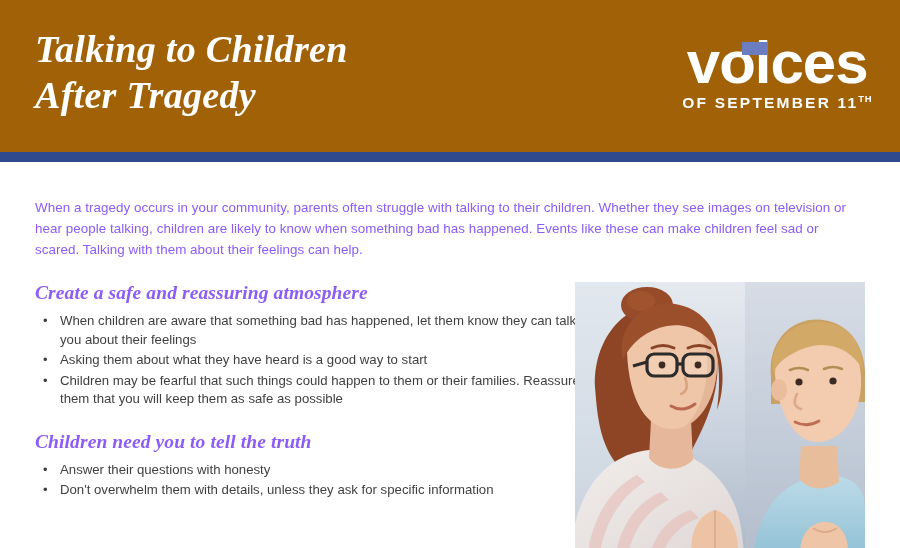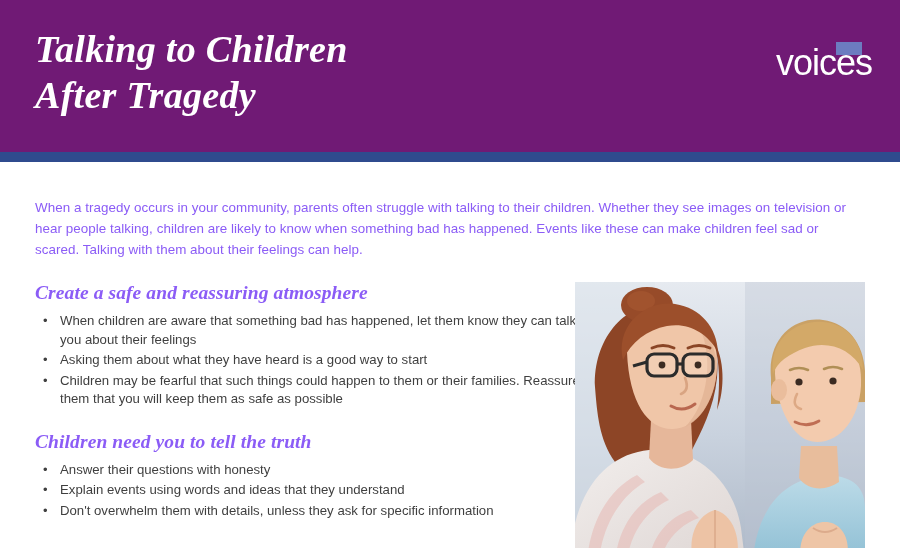--- a/index.html
+++ b/index.html
@@ -19,21 +19,21 @@
     width: 900px;
     height: 548px;
     background: #ffffff;
   }
 
   
   .header {
     position: relative;
     width: 900px;
     height: 152px;
-    background: #701a75;
+    background: #a16207;
     box-sizing: border-box;
   }
   .header-inner {
     position: relative;
     height: 100%;
   }
   .header-title {
     position: absolute;
     left: 35px;
     top: 26px;
@@ -49,22 +49,22 @@
   .logo {
     position: absolute;
     right: 28px;
     top: 36px;
     text-align: center;
     color: #ffffff;
   }
   .logo-word {
     position: relative;
     font-family: "Liberation Sans", sans-serif;
-    font-weight: normal;
-    font-size: 36px;
+    font-weight: bold;
+    font-size: 60px;
     line-height: 54px;
     letter-spacing: -1px;
     color: #ffffff;
   }
   .logo-word .dot-cover {
     position: absolute;
     left: 60px;
     top: 6px;
     width: 26px;
     height: 13px;
@@ -165,20 +165,23 @@
   <div class="header">
     <div class="header-inner">
       <div class="header-title">Talking to Children
 After Tragedy</div>
 
       <div class="logo">
         <div class="logo-word">
           <span>voices</span>
           <span class="dot-cover"></span>
         </div>
+        <div class="logo-sub">
+          <span>OF SEPTEMBER 11</span><sup>TH</sup>
+        </div>
       </div>
     </div>
   </div>
   <div class="header-rule"></div>
 
   <div class="content">
 
     <p class="intro">When a tragedy occurs in your community, parents often struggle with talking to their children. Whether they see images on television or hear people talking, children are likely to know when something bad has happened. Events like these can make children feel sad or scared. Talking with them about their feelings can help.</p>
 
     <div class="columns">
@@ -191,21 +194,20 @@
             <li>When children are aware that something bad has happened, let them know they can talk to you about their feelings</li>
             <li>Asking them about what they have heard is a good way to start</li>
             <li>Children may be fearful that such things could happen to them or their families. Reassure them that you will keep them as safe as possible</li>
           </ul>
         </div>
 
         <div class="section">
           <h2 class="section-title">Children need you to tell the truth</h2>
           <ul class="bullets">
             <li>Answer their questions with honesty</li>
-            <li>Explain events using words and ideas that they understand</li>
             <li>Don't overwhelm them with details, unless they ask for specific information</li>
           </ul>
         </div>
 
       </div>
 
       <div class="photo">
         <svg width="290" height="278" viewBox="0 0 290 278" xmlns="http://www.w3.org/2000/svg" role="img">
           <defs>
             <linearGradient id="bgGrad" x1="0" y1="0" x2="0" y2="1">

